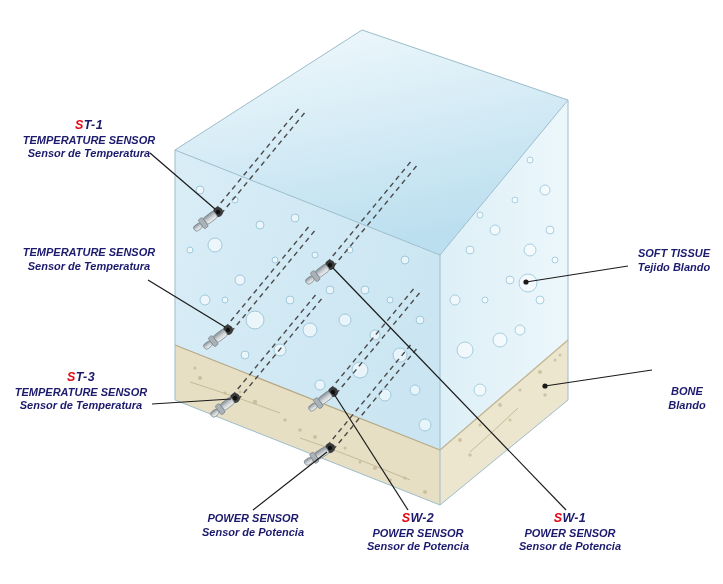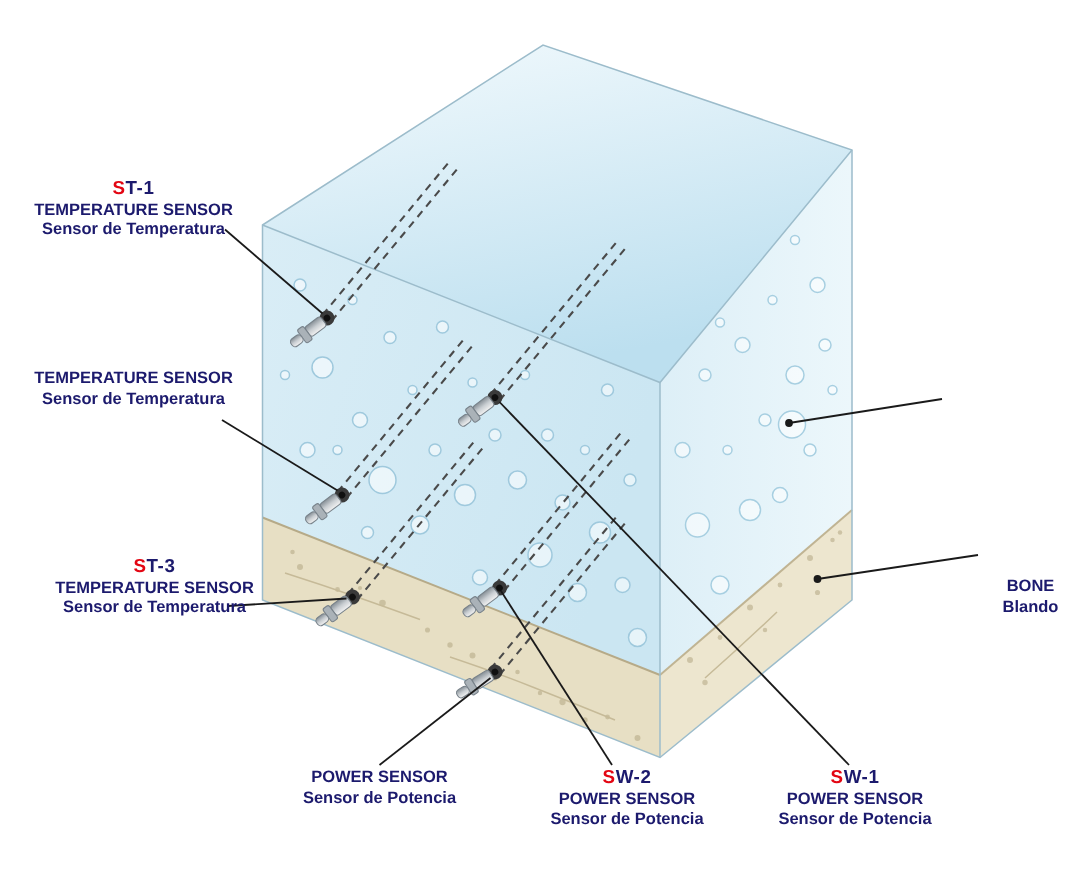--- a/index.html
+++ b/index.html
@@ -4,20 +4,21 @@
 <style>
   * { margin: 0; padding: 0; box-sizing: border-box; }
   html, body { background: #ffffff; }
   body { font-family: "Liberation Sans", sans-serif; }
   .stage {
     position: relative;
     width: 723px;
     height: 584px;
     background: #ffffff;
     overflow: hidden;
+    font-style: italic;
   }
   .stage > svg { position: absolute; left: 0; top: 0; }
 
   .sensor-label, .part-label {
     position: absolute;
     text-align: center;
     color: var(--label-blue, #1c1a6d);
     font-weight: bold;
     line-height: 13.5px;
     user-select: none;
@@ -31,21 +32,21 @@
     color: var(--accent-red, #e30613);
   }
   .sensor-label .l1, .sensor-label .l2,
   .part-label .l1, .part-label .l2 {
     font-size: 11px;
   }
 
   
   #label-st1 { left: 10px; top: 119px; width: 158px; }
   #label-st2 { left: 10px; top: 246px; width: 158px; }
-  #label-st3 { left: 24px; top: 371px; width: 158px; }
+  #label-st3 { left: 2px; top: 371px; width: 158px; }
   #label-sw3 { left: 183px; top: 512px; width: 140px; }
   #label-sw2 { left: 348px; top: 512px; width: 140px; }
   #label-sw1 { left: 500px; top: 512px; width: 140px; }
   #label-soft-tissue { left: 628px; top: 247px; width: 92px; }
   #label-bone { left: 650px; top: 352px; width: 74px; margin-top: 33px; }
 </style>
 </head>
 <body>
 
 <div class="stage">
@@ -243,19 +244,23 @@
     <div class="l1">POWER SENSOR</div>
     <div class="l2">Sensor de Potencia</div>
   </div>
 
   <div class="sensor-label" id="label-sw1">
     <div class="code">SW-1</div>
     <div class="l1">POWER SENSOR</div>
     <div class="l2">Sensor de Potencia</div>
   </div>
 
+  <div class="part-label" id="label-soft-tissue">
+    <div class="l1">SOFT TISSUE</div>
+    <div class="l2">Tejido Blando</div>
+  </div>
 
   <div class="part-label" id="label-bone">
     <div class="l1">BONE</div>
     <div class="l2">Blando</div>
   </div>
 
 </div>
 
 </body></html>

